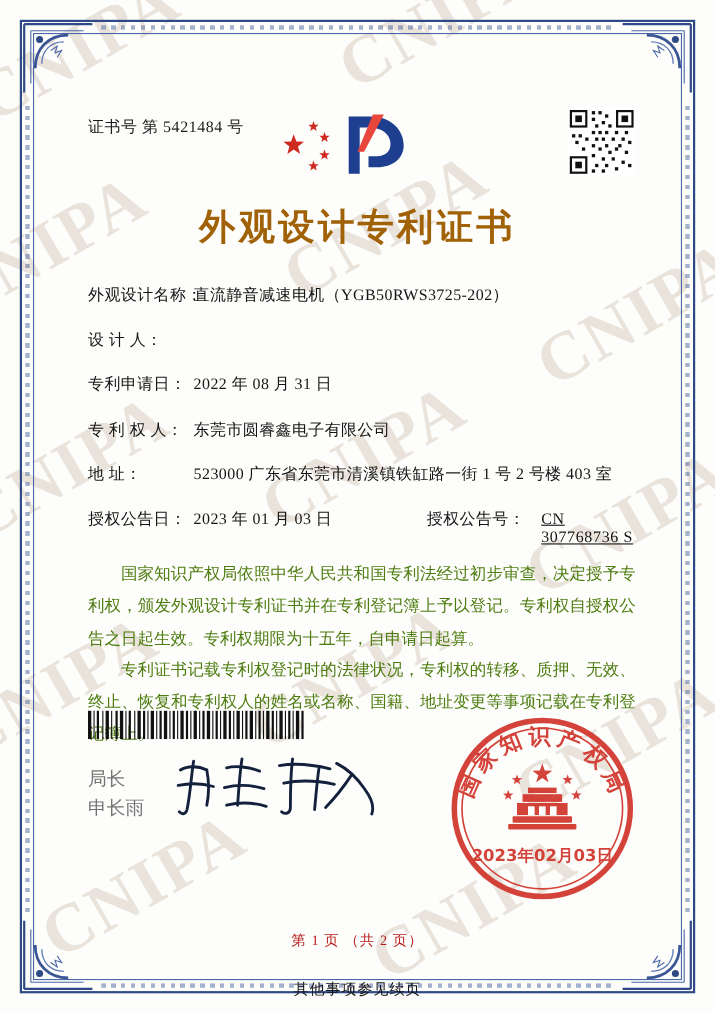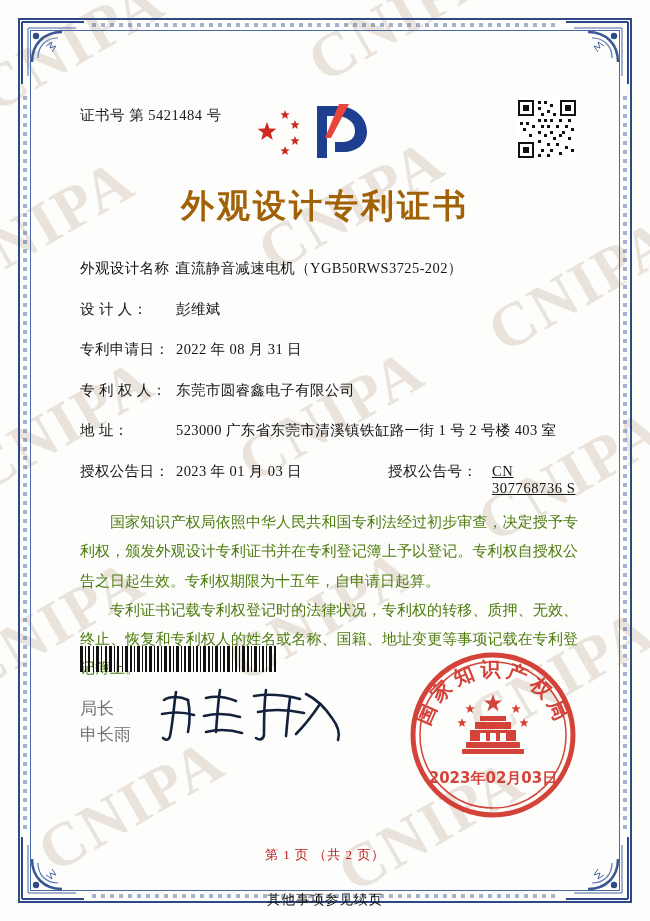--- a/index.html
+++ b/index.html
@@ -369,21 +369,20 @@
 
     <div class="title">外观设计专利证书</div>
 
     <div class="fields">
       <div class="frow">
         <div class="flabel">外观设计名称：</div>
         <div class="fvalue">直流静音减速电机（YGB50RWS3725-202）</div>
       </div>
       <div class="frow">
         <div class="flabel">设 计 人：</div>
-        <div class="fvalue">彭维斌</div>
       </div>
       <div class="frow">
         <div class="flabel">专利申请日：</div>
         <div class="fvalue">2022 年 08 月 31 日</div>
       </div>
       <div class="frow">
         <div class="flabel">专 利 权 人：</div>
         <div class="fvalue">东莞市圆睿鑫电子有限公司</div>
       </div>
       <div class="frow">

